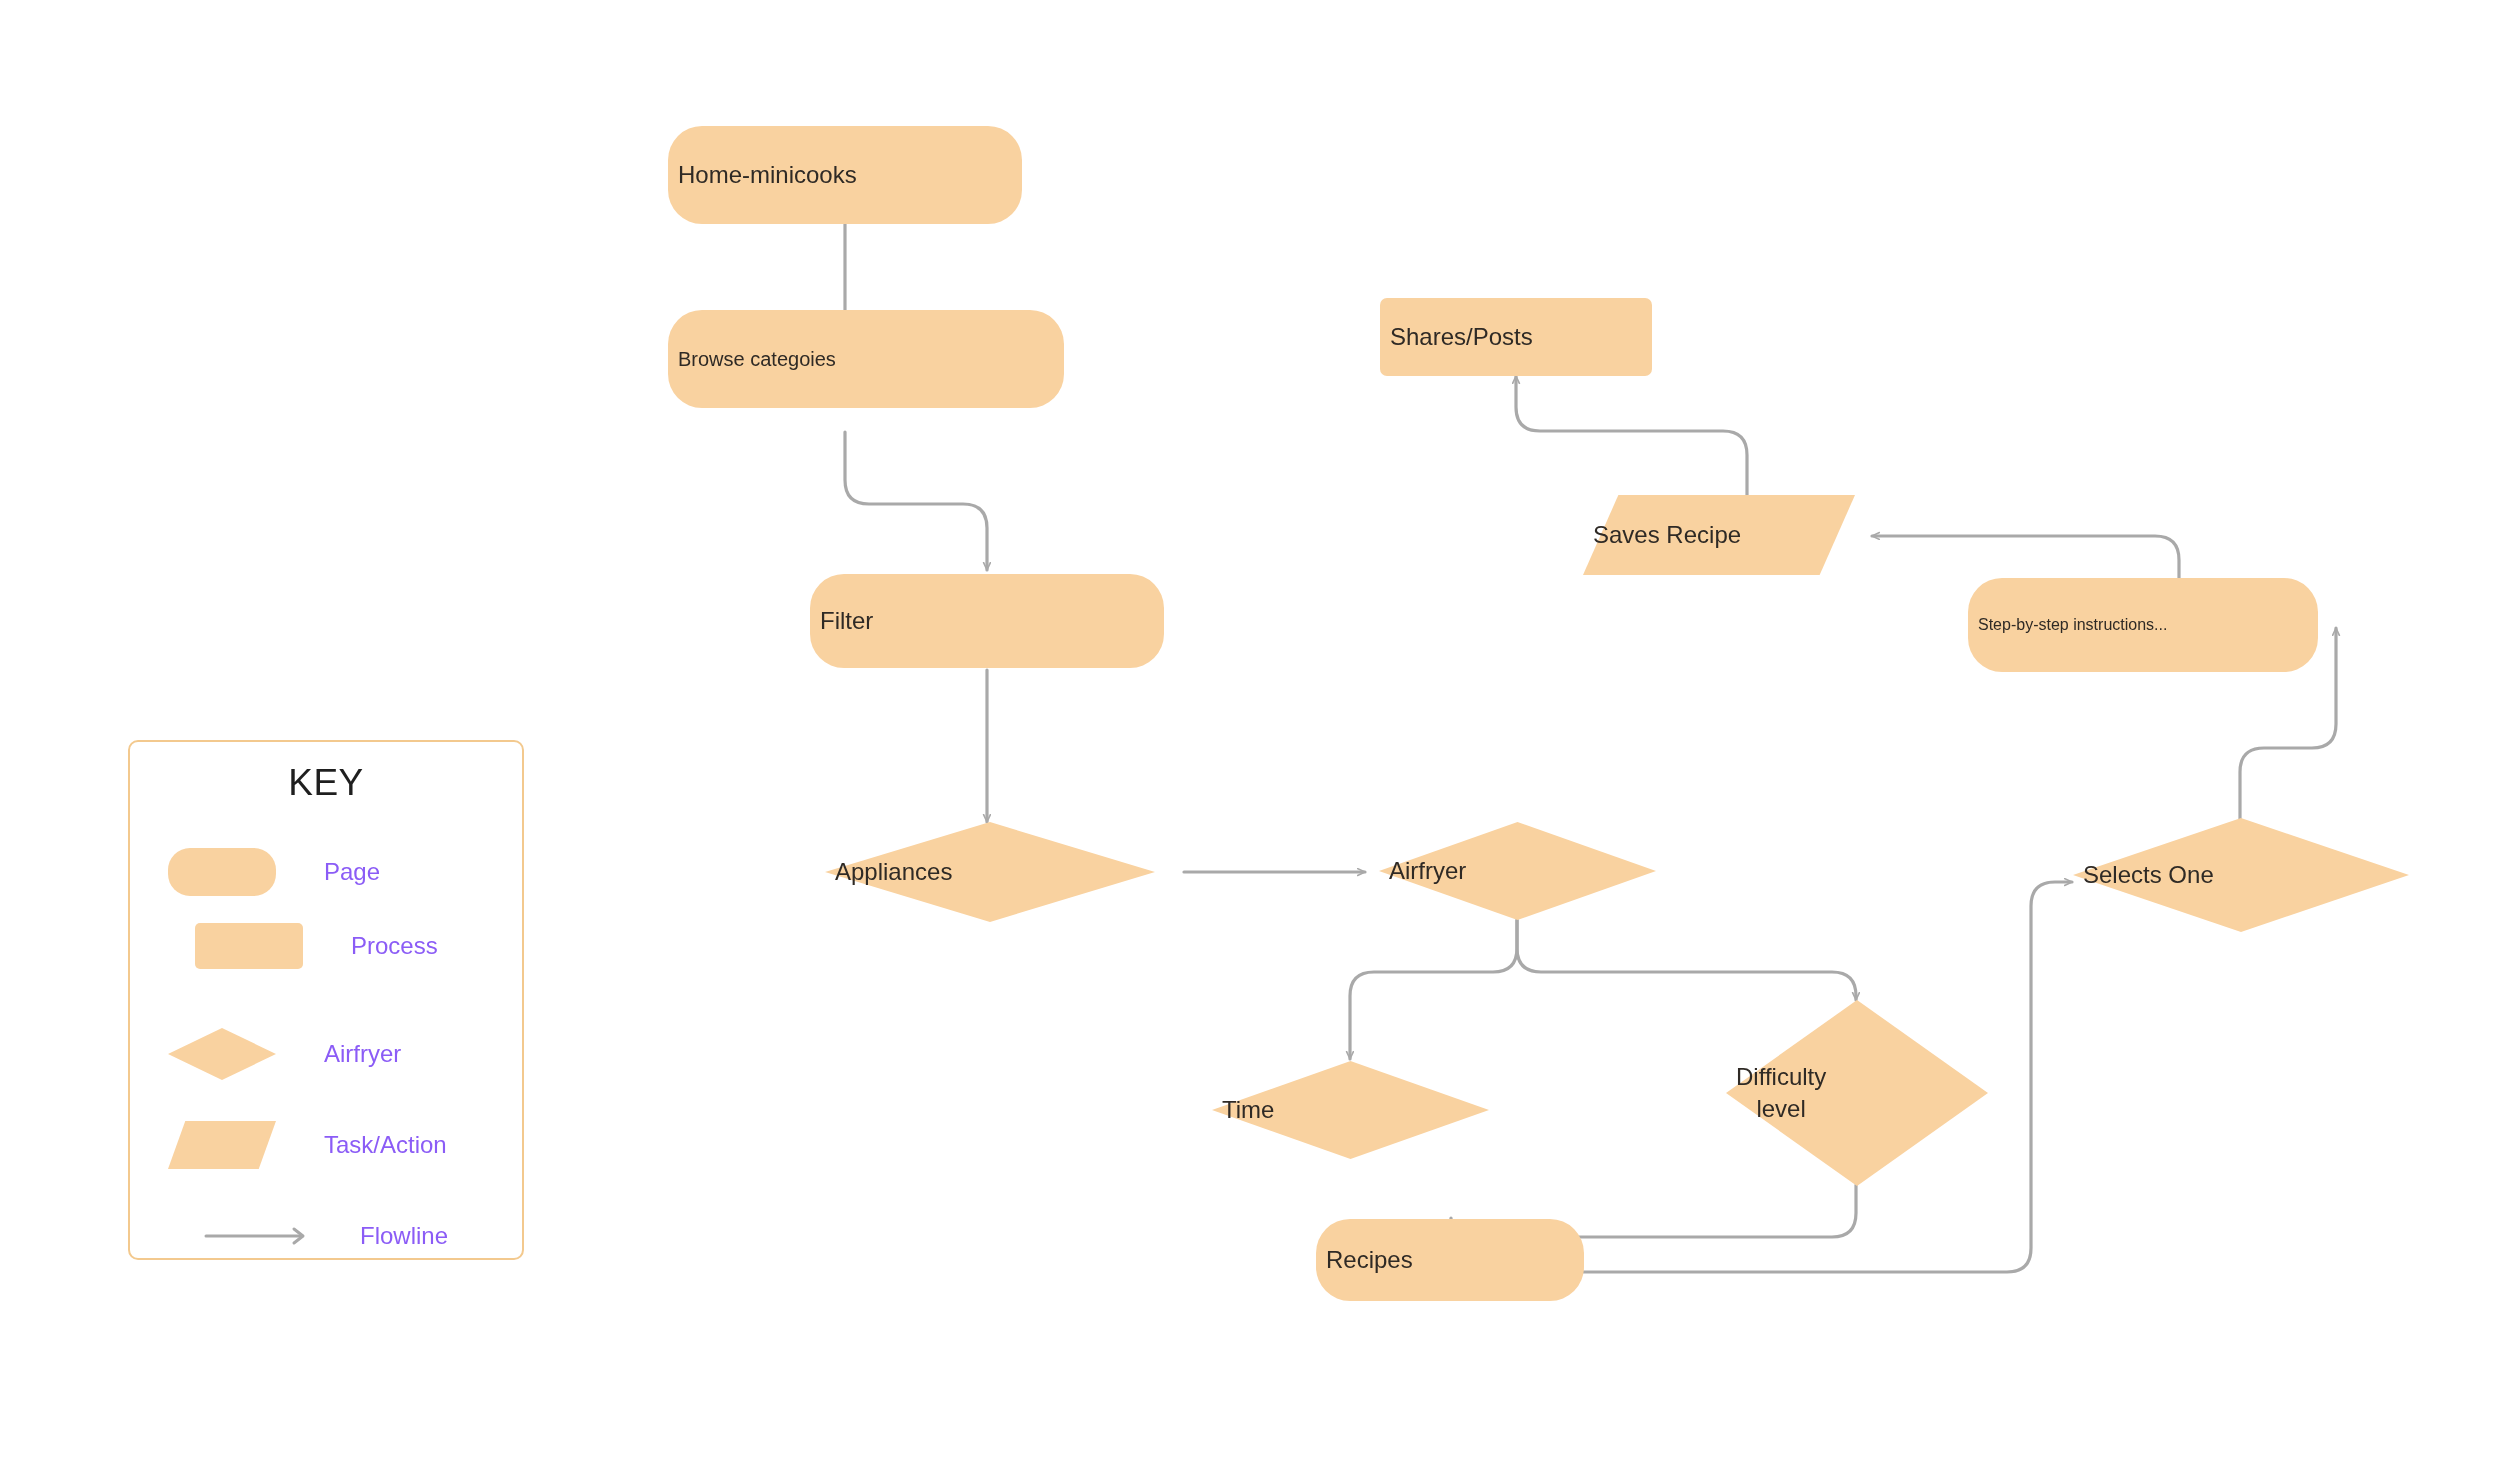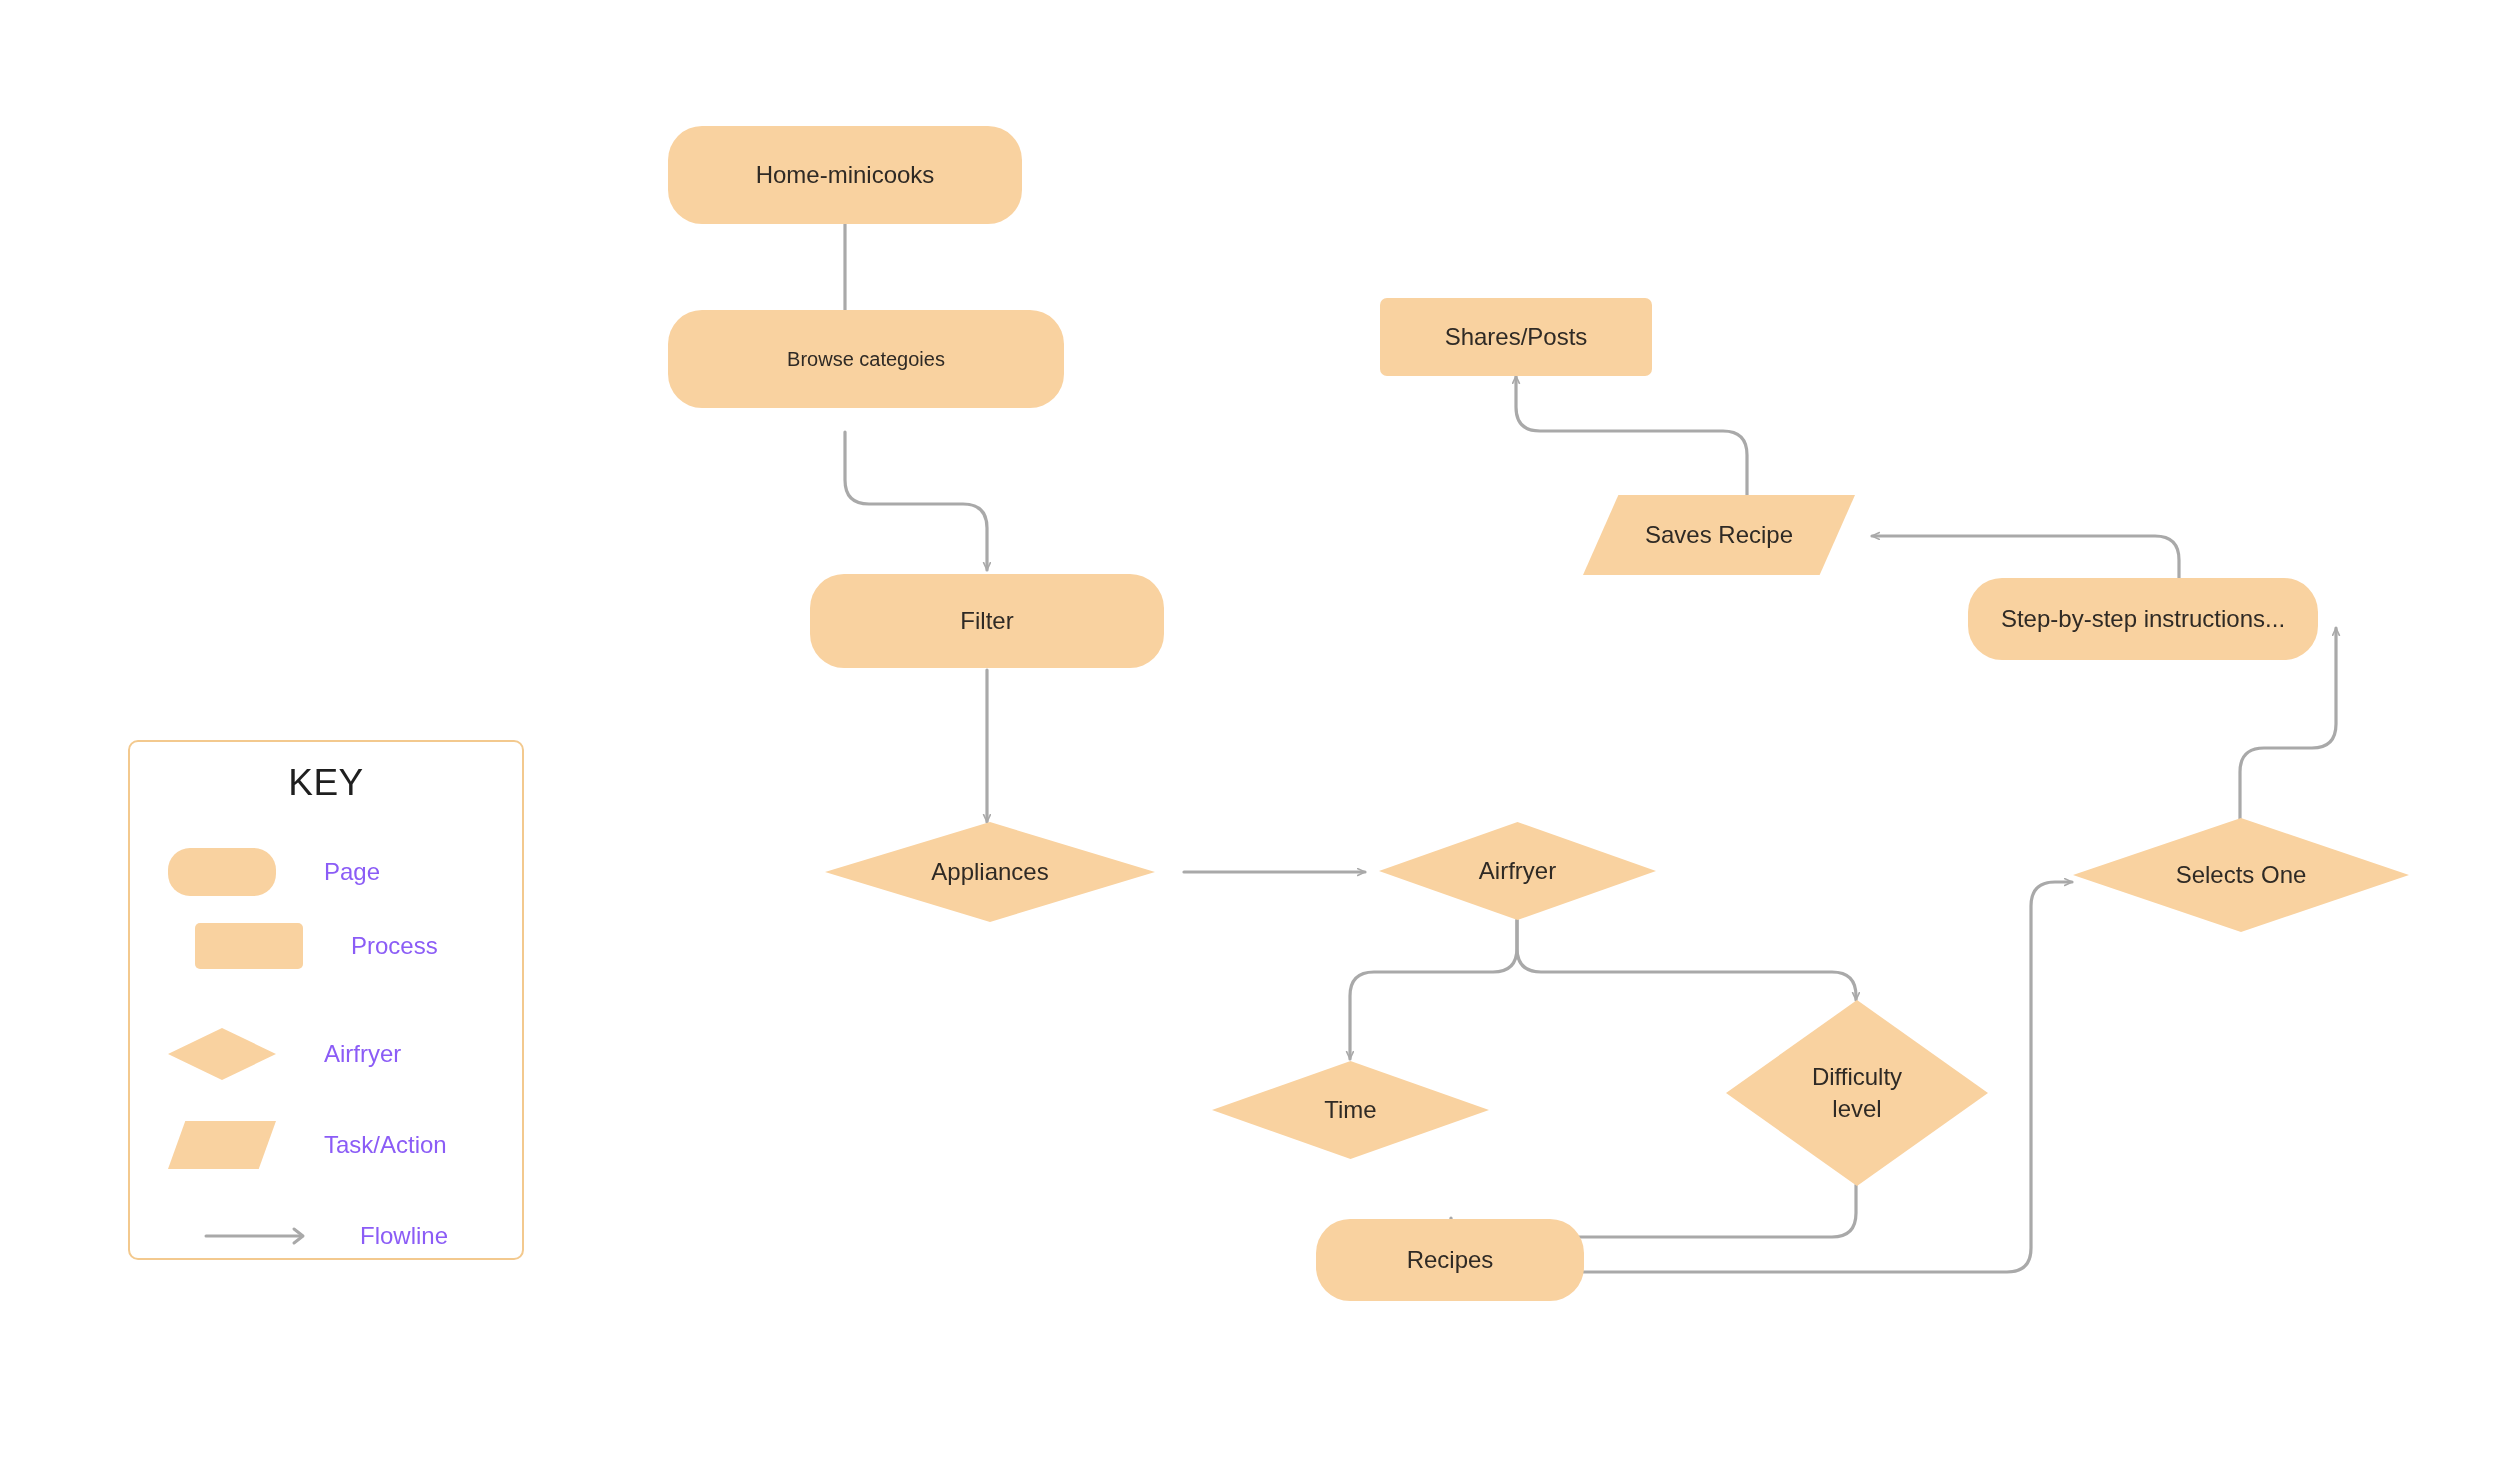--- a/index.html
+++ b/index.html
@@ -30,21 +30,21 @@
     width: 2500px;
     height: 1459px;
     pointer-events: none;
   }
 
   
   .node {
     position: absolute;
     display: flex;
     align-items: center;
-    justify-content: center;
+    justify-content: flex-start;
     text-align: center;
     box-sizing: border-box;
     color: #2f2a25;
     line-height: 1.35;
     white-space: pre-line;
   }
   .node .label {
     position: relative;
     z-index: 2;
     padding: 0 10px;
@@ -215,21 +215,21 @@
 
   <div class="node shape-page" style="left:1316px; top:1219px; width:268px; height:82px; font-size:24px;">
     <span class="label">Recipes</span>
   </div>
 
   <div class="node shape-decision" style="left:2073px; top:818px; width:336px; height:114px; font-size:24px;">
     <span class="diamond-bg"></span>
     <span class="label">Selects One</span>
   </div>
 
-  <div class="node shape-page" style="left:1968px; top:578px; width:350px; height:82px; font-size:24px;">
+  <div class="node shape-page" style="left:1968px; top:578px; width:350px; height:94px; font-size:16px;">
     <span class="label">Step-by-step instructions...</span>
   </div>
 
   <div class="node shape-task" style="left:1583px; top:495px; width:272px; height:80px; font-size:24px;">
     <span class="para-bg"></span>
     <span class="label">Saves Recipe</span>
   </div>
 
   <div class="node shape-process" style="left:1380px; top:298px; width:272px; height:78px; font-size:24px;">
     <span class="label">Shares/Posts</span>

